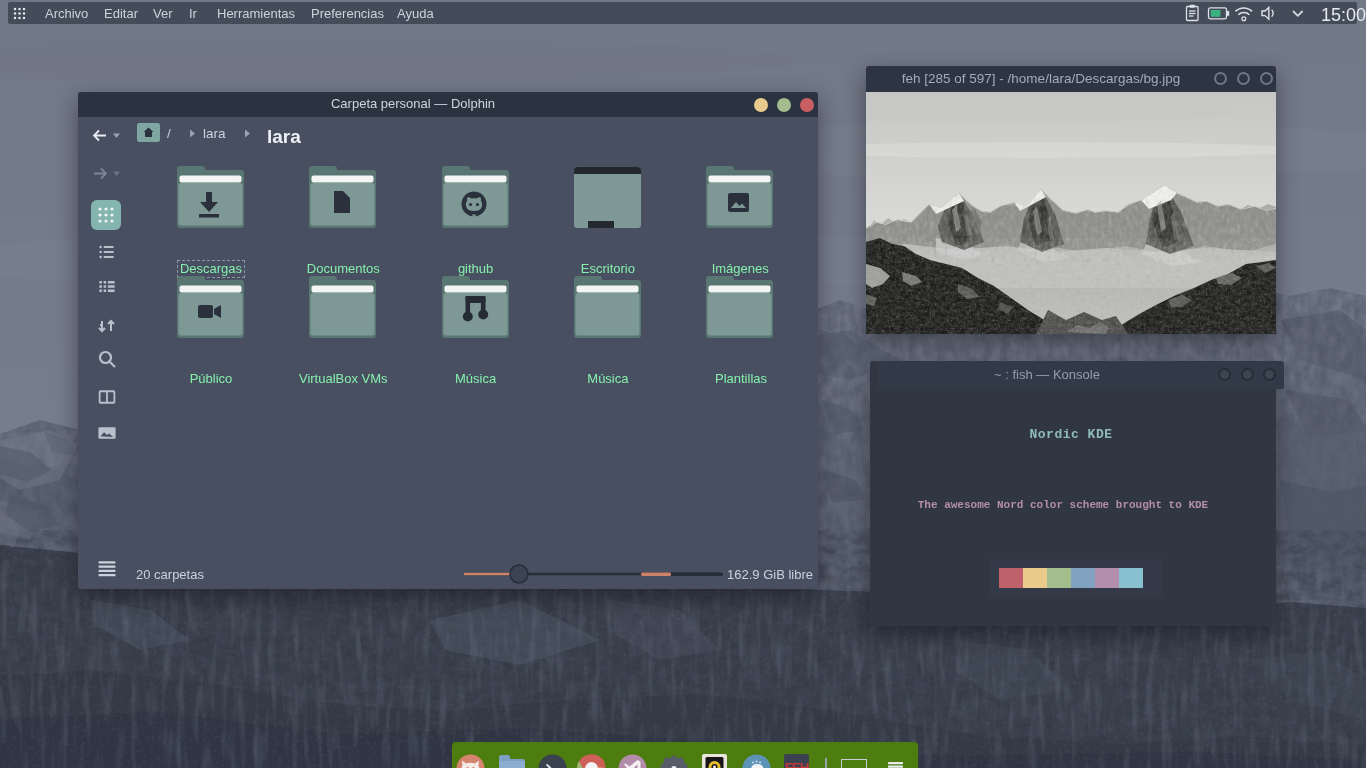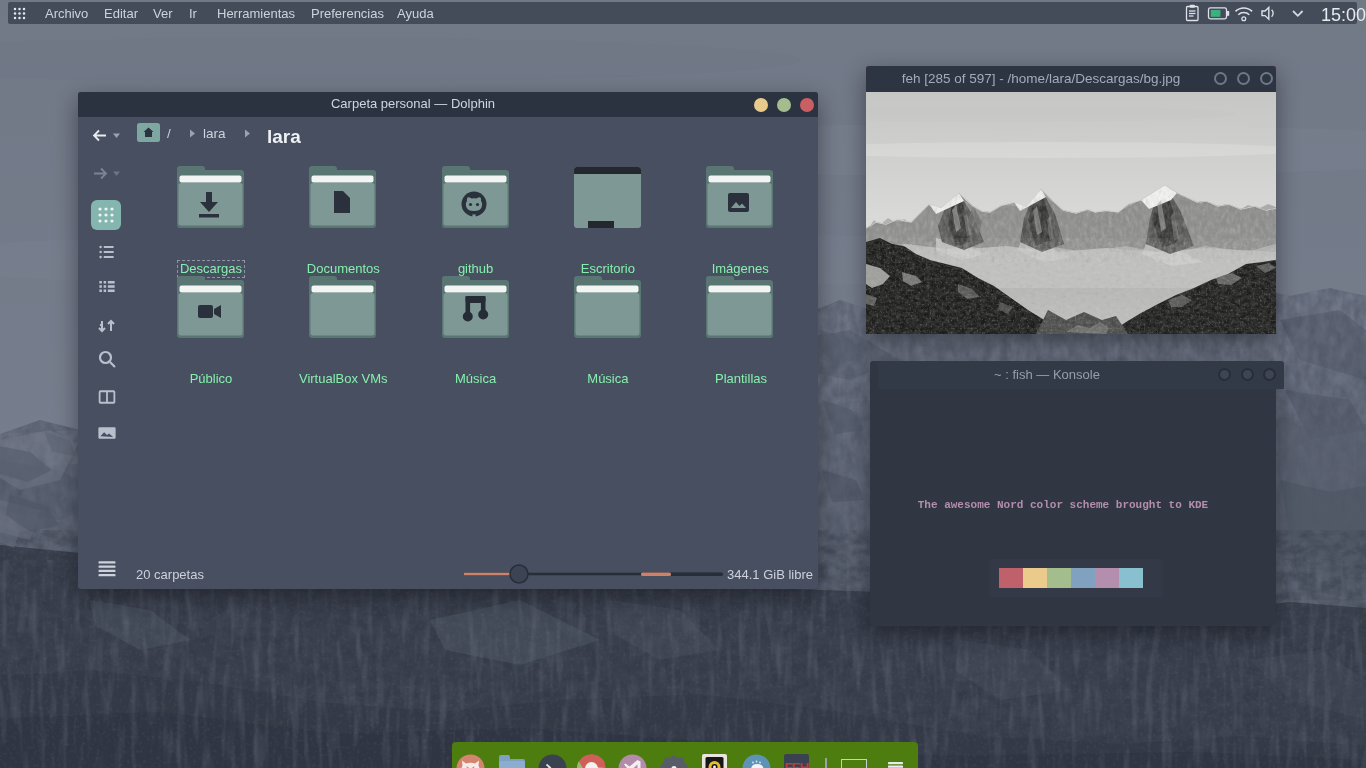--- a/index.html
+++ b/index.html
@@ -439,21 +439,21 @@
       <use href="#fldr"></use>
     </svg>
   <div class="lbl" style="left:603px;top:259px">Plantillas</div>
 
   <span style="position:absolute;left:58px;top:475px;font-size:13px;color:#ccd2dc">20 carpetas</span>
   <svg style="position:absolute;left:380px;top:470px" width="280" height="24" viewBox="0 0 280 24">
     <line x1="6" y1="12" x2="260" y2="12" stroke="#272d39" stroke-width="2.5"></line>
     <line x1="6" y1="12" x2="53" y2="12" stroke="#cd8269" stroke-width="2.5"></line>
     <circle cx="61" cy="12" r="9" fill="#3c4454" stroke="#272d39" stroke-width="1.5"></circle>
   </svg>
-  <span style="position:absolute;left:530px;top:475px;font-size:13px;color:#ccd2dc;width:205px;text-align:right">344.1 GiB libre</span>
+  <span style="position:absolute;left:530px;top:475px;font-size:13px;color:#ccd2dc;width:205px;text-align:right">162.9 GiB libre</span>
   <svg style="position:absolute;left:563px;top:480px" width="82" height="5" viewBox="0 0 82 5">
     <rect x="0" y="0.5" width="82" height="3.5" rx="1.5" fill="#272d39"></rect>
     <rect x="0" y="0.5" width="30" height="3.5" rx="1.5" fill="#cd8269"></rect>
   </svg>
 </div>
 
 <div class="win" id="feh">
   <div class="tbar">
       <div id="ftitle" style="position:absolute;width:100%;text-align:center;top:5px;left:-30px;">feh [285 of 597] - /home/lara/Descargas/bg.jpg</div>
     <div class="ring" style="left:348px;top:6px;border-color:#6e7886;background:transparent"></div>
@@ -465,20 +465,21 @@
     </svg>
 </div>
 
 <div class="win" id="konsole">
   <div class="tbar" style="height:28px;background:#333a47">
     <div style="position:absolute;width:100%;text-align:center;top:6px;left:-34px">~ : fish — Konsole</div>
     <div class="ring" style="left:340px;top:7px;background:#3d4452"></div>
     <div class="ring" style="left:363px;top:7px;background:#3d4452"></div>
     <div class="ring" style="left:385px;top:7px;background:#3d4452"></div>
   </div>
+  <div class="mono" style="position:absolute;left:0;top:66px;width:100%;text-align:center;font-size:13px;color:#8fbcbb;letter-spacing:0.5px"><span style="position:relative;left:-2px">Nordic KDE</span></div>
   <div class="mono" style="position:absolute;left:0;top:138px;width:100%;text-align:center;font-size:11px;color:#b48ead"><span style="position:relative;left:-10px">The awesome Nord color scheme brought to KDE</span></div>
   <svg style="position:absolute;left:119px;top:198px" width="174" height="38" viewBox="0 0 174 38">
     <rect x="0" y="0" width="174" height="38" fill="#333946"></rect>
     <rect x="10" y="9" width="24" height="20" fill="#bf616a"></rect>
     <rect x="34" y="9" width="24" height="20" fill="#ebcb8b"></rect>
     <rect x="58" y="9" width="24" height="20" fill="#a3be8c"></rect>
     <rect x="82" y="9" width="24" height="20" fill="#81a1c1"></rect>
     <rect x="106" y="9" width="24" height="20" fill="#b48ead"></rect>
     <rect x="130" y="9" width="24" height="20" fill="#88c0d0"></rect>
   </svg>

